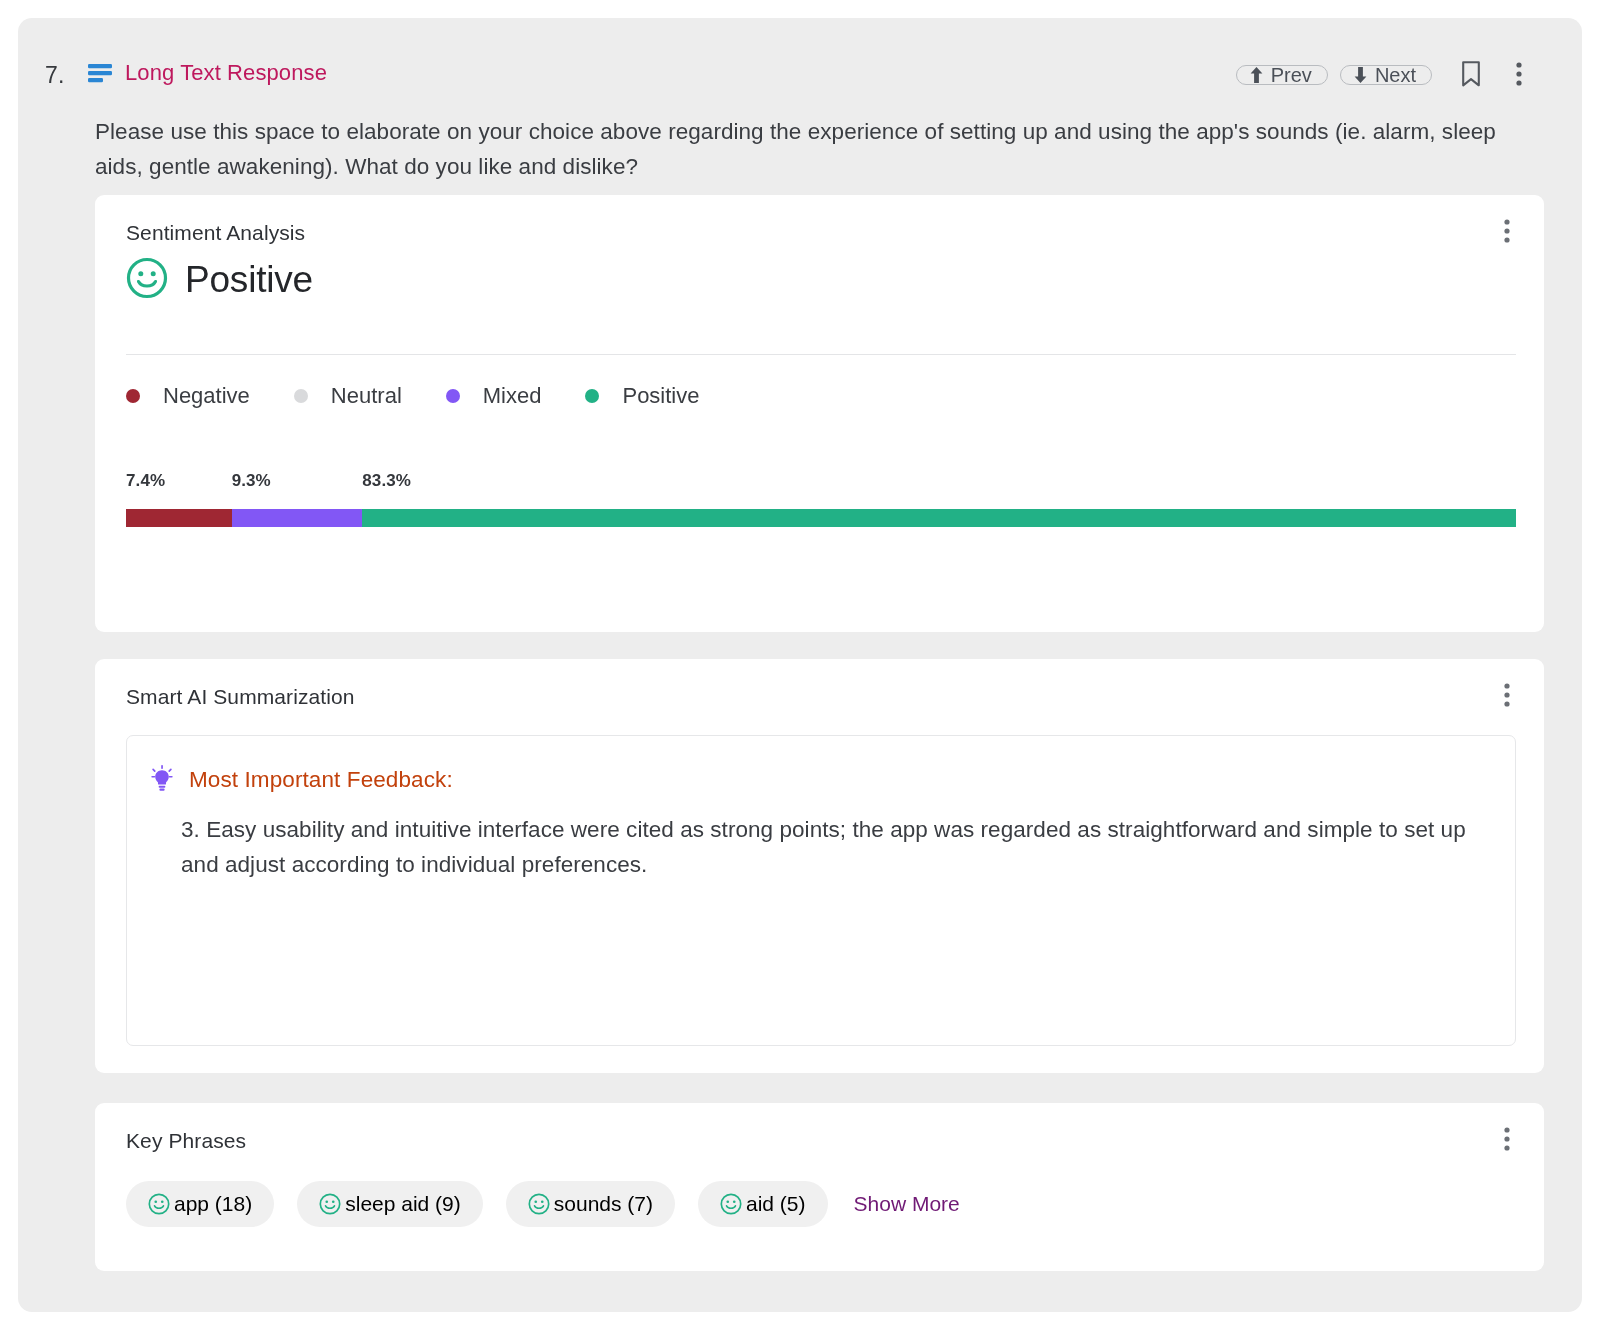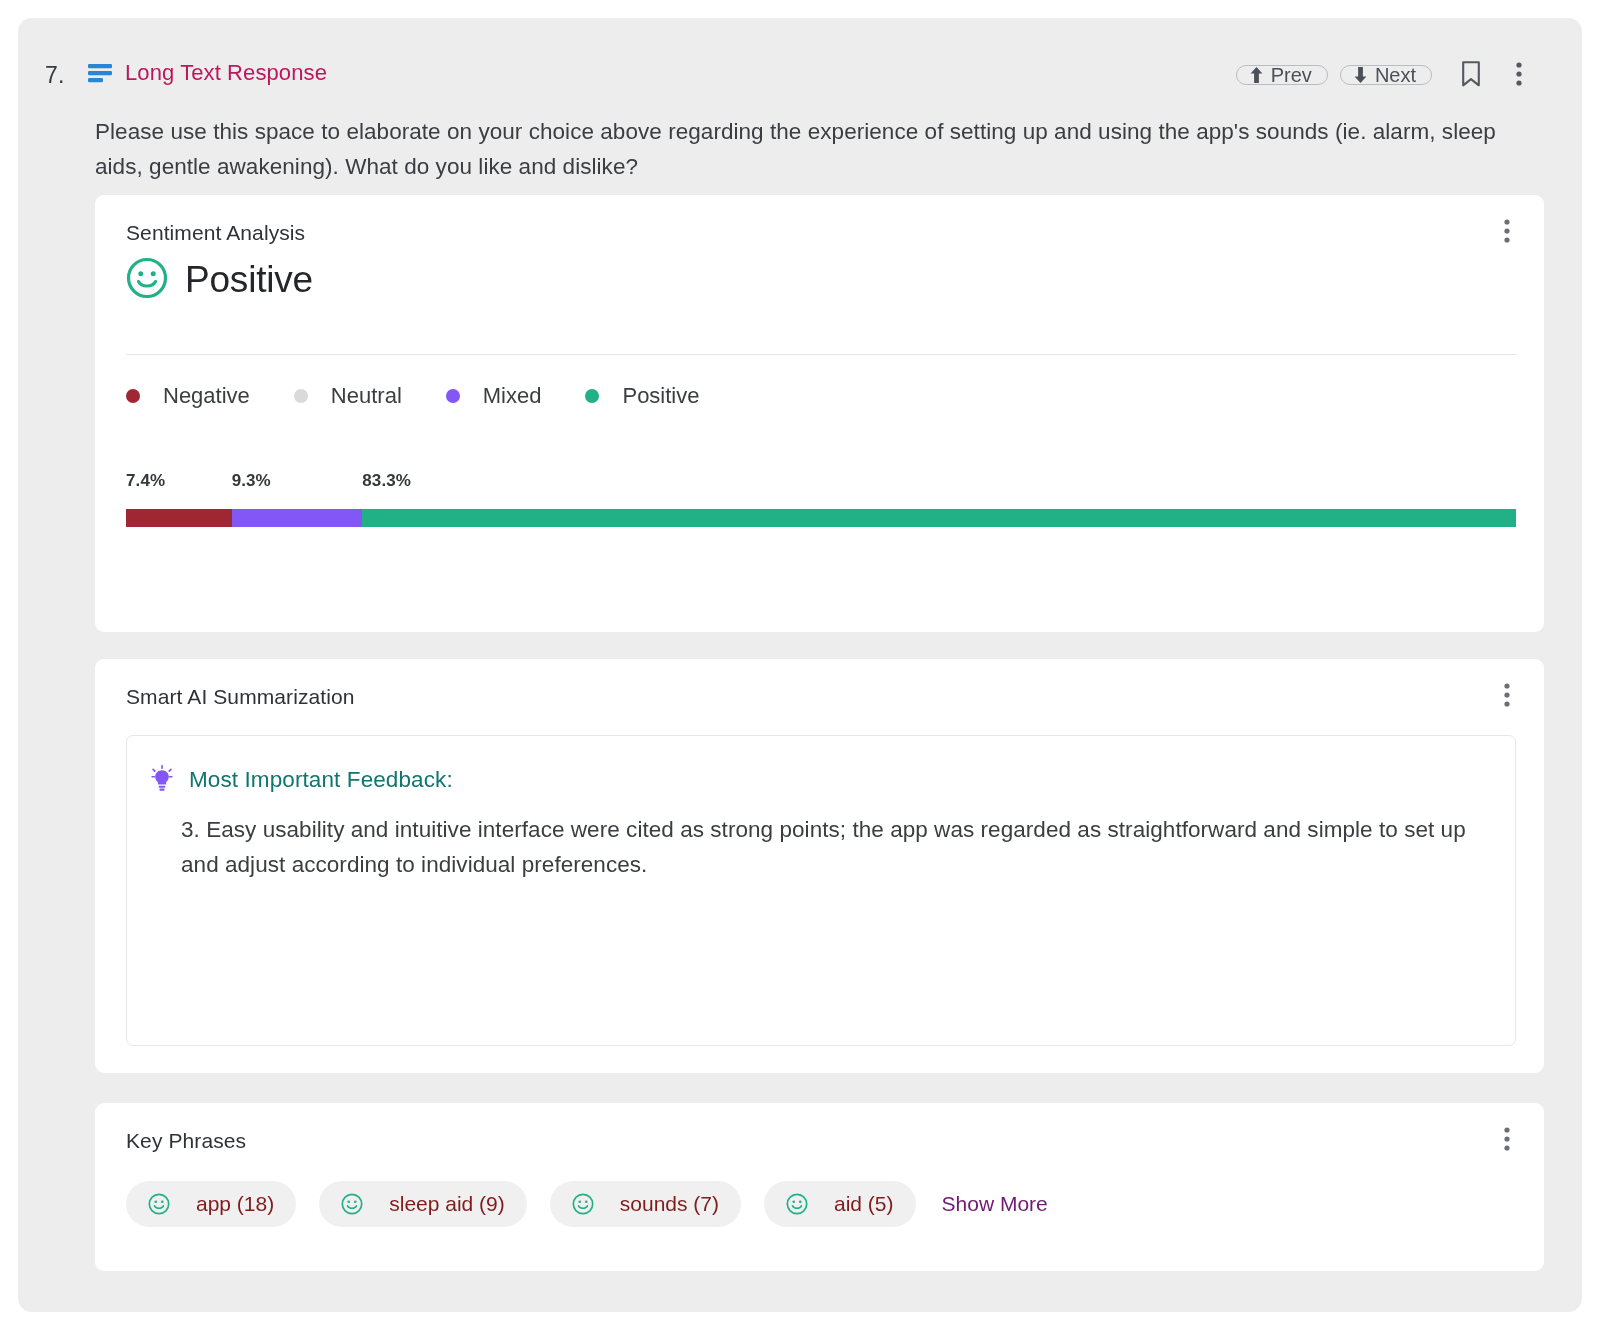--- a/index.html
+++ b/index.html
@@ -221,21 +221,21 @@
   .feedback-head {
     position: absolute;
     left: 23px;
     top: 29px;
     display: flex;
     align-items: center;
     gap: 15px;
   }
   .feedback-head-text {
     font-size: 22.5px;
-    color: #0f766e;
+    color: #c2410c;
     letter-spacing: .1px;
     text-align: right;
   }
   .feedback-list {
     position: absolute;
     left: 54px;
     right: 36px;
     top: 76px;
   }
   .feedback-item {
@@ -253,29 +253,29 @@
     position: absolute;
     left: 31px;
     top: 78px;
     display: flex;
     align-items: center;
     gap: 23px;
   }
   .chip {
     display: flex;
     align-items: center;
-    gap: 26px;
+    gap: 4px;
     height: 46px;
     padding: 0 22px;
     background: #f0f0f0;
     border-radius: 23px;
     border: none;
     font-family: "Liberation Sans", sans-serif;
     font-size: 21px;
-    color: #7f1d1d;
+    color: #000000;
     cursor: pointer;
     box-sizing: border-box;
     white-space: nowrap;
   }
   .show-more {
     font-size: 21px;
     color: #701a75;
     cursor: pointer;
     margin-left: 3px;
     white-space: nowrap;

